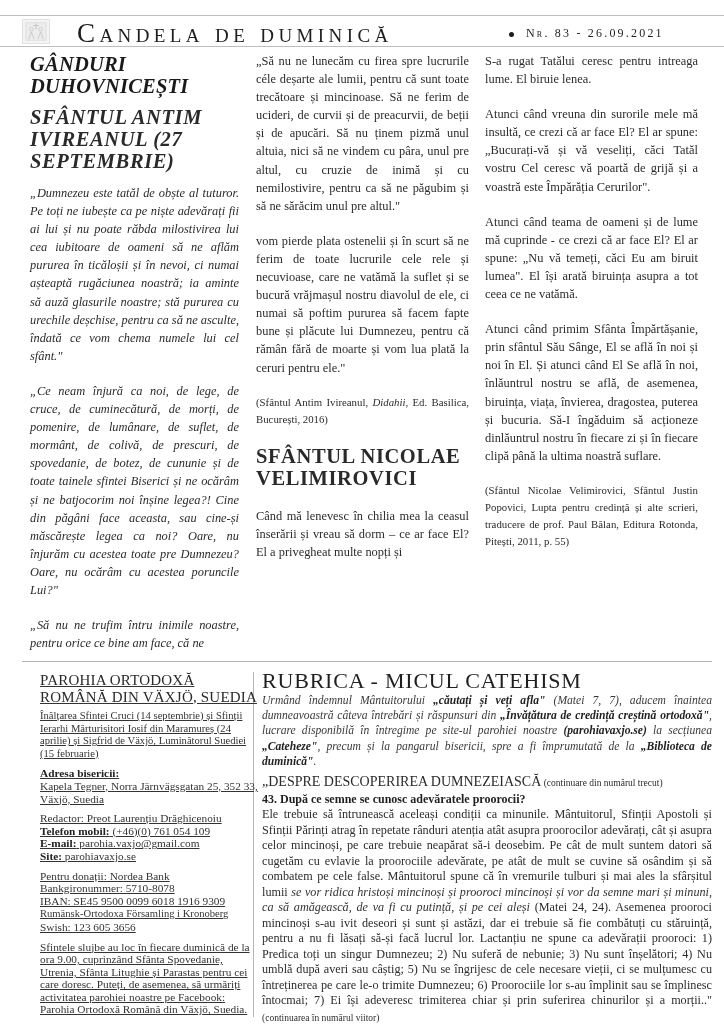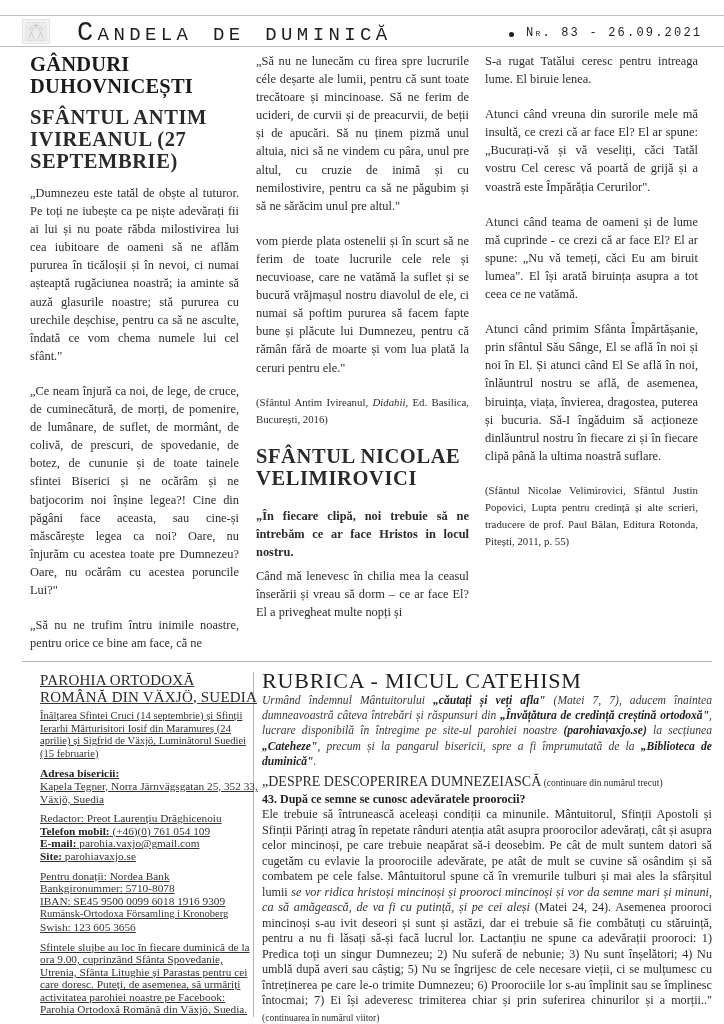--- a/index.html
+++ b/index.html
@@ -1,29 +1,29 @@
 <!DOCTYPE html>
 <html><head>
   <meta charset="utf-8">
   <style>
     * { box-sizing: border-box; margin: 0; padding: 0; }
     html, body { width: 724px; height: 1024px; background: #ffffff; overflow: hidden; }
     body { font-family: "Liberation Serif", "DejaVu Serif", serif; color: #2a2a2a; position: relative; }
 
-    .masthead { position: absolute; left: 0; top: 0; width: 724px; height: 48px; font-family: Liberation Mono, monospace; }
+    .masthead { position: absolute; left: 0; top: 0; width: 724px; height: 48px; }
     .rule-top { position: absolute; left: 0; top: 15px; width: 724px; height: 1px; background: #bdbdbd; }
     .rule-bottom { position: absolute; left: 0; top: 46px; width: 724px; height: 1px; background: #bdbdbd; }
     .logo { position: absolute; left: 22px; top: 19px; width: 28px; height: 25px; border: 1px solid #e2e2e2; background: #f4f4f4; }
     .logo svg { width: 100%; height: 100%; }
     .mast-title { position: absolute; left: 77px; top: 19px; font-size: 27px; letter-spacing: 4.4px; color: #1e1e1e; font-variant: small-caps; line-height: 28px; white-space: nowrap; }
     .mast-dot { position: absolute; left: 509px; top: 32px; width: 5px; height: 5px; border-radius: 50%; background: #1e1e1e; }
     .mast-issue { position: absolute; left: 526px; top: 23px; font-size: 12px; letter-spacing: 2.2px; color: #1e1e1e; font-variant: small-caps; white-space: nowrap; line-height: 20px; }
 
     .col { position: absolute; top: 52px; font-size: 12.4px; line-height: 18.1px; text-align: justify; color: #2b2b2b; }
-    .col1 { left: 30px; width: 209px; }
+    .col1 { left: 30px; width: 209px; font-style: italic; }
     .col2 { left: 256px; width: 213px; }
     .col3 { left: 485px; width: 213px; }
     .col p { margin-bottom: 17px; hyphens: auto; }
     .h-bold { font-weight: bold; font-size: 20.5px; line-height: 22px; color: #1a1a1a; text-align: left; margin-top: 1px; margin-bottom: 9px; letter-spacing: 0.2px; }
     .h-light { font-size: 20.5px; line-height: 22px; color: #2a2a2a; text-align: left; letter-spacing: 0.6px; margin-bottom: 12px; }
     .col .cite { font-size: 10.8px; line-height: 17px; }
     .col .lead-bold { font-weight: bold; margin-bottom: 6px; }
     .col2 .h-light { margin-top: 12px; margin-bottom: 18px; }
 
     .mid-rule { position: absolute; left: 22px; top: 661px; width: 690px; height: 1px; background: #b5b5b5; }
@@ -73,21 +73,20 @@
   <p>„Dumnezeu este tatăl de obște al tuturor. Pe toți ne iubește ca pe niște adevărați fii ai lui și nu poate răbda milostivirea lui cea iubitoare de oameni să ne aflăm pururea în ticăloșii și în nevoi, ci numai așteaptă rugăciunea noastră; ia aminte să auză glasurile noastre; stă pururea cu urechile deșchise, pentru ca să ne asculte, îndată ce vom chema numele lui cel sfânt."</p>
   <p>„Ce neam înjură ca noi, de lege, de cruce, de cuminecătură, de morți, de pomenire, de lumânare, de suflet, de mormânt, de colivă, de prescuri, de spovedanie, de botez, de cununie și de toate tainele sfintei Biserici și ne ocărâm și ne batjocorim noi înșine legea?! Cine din păgâni face aceasta, sau cine-și măscărește legea ca noi? Oare, nu înjurăm cu acestea toate pre Dumnezeu? Oare, nu ocărâm cu acestea poruncile Lui?"</p>
   <p>„Să nu ne trufim întru inimile noastre, pentru orice ce bine am face, că ne</p>
 </section>
 
 <section class="col col2">
   <p>„Să nu ne lunecăm cu firea spre lucrurile céle deșarte ale lumii, pentru că sunt toate trecătoare și mincinoase. Să ne ferim de ucideri, de curvii și de preacurvii, de beții și de apucări. Să nu ținem pizmă unul altuia, nici să ne vindem cu pâra, unul pre altul, cu cruzie de inimă și cu nemilostivire, pentru ca să ne păgubim și să ne sărăcim unul pre altul."</p>
   <p>vom pierde plata ostenelii și în scurt să ne ferim de toate lucrurile cele rele și necuvioase, care ne vatămă la suflet și se bucură vrăjmașul nostru diavolul de ele, ci numai să poftim pururea să facem fapte bune și plăcute lui Dumnezeu, pentru că rămân fără de moarte și vom lua plată la ceruri pentru ele."</p>
   <p class="cite"><span>(Sfântul Antim Ivireanul, </span><i>Didahii,</i><span> Ed. Basilica, București, 2016)</span></p>
   <h2 class="h-light">SFÂNTUL NICOLAE VELIMIROVICI</h2>
-  <p class="lead-bold">„În fiecare clipă, noi trebuie să ne întrebăm ce ar face Hristos in locul nostru.</p>
   <p>Când mă lenevesc în chilia mea la ceasul înserării și vreau să dorm – ce ar face El? El a privegheat multe nopți și</p>
 </section>
 
 <section class="col col3">
   <p>S-a rugat Tatălui ceresc pentru intreaga lume. El biruie lenea.</p>
   <p>Atunci când vreuna din surorile mele mă insultă, ce crezi că ar face El? El ar spune: „Bucurați-vă și vă veseliți, căci Tatăl vostru Cel ceresc vă poartă de grijă și a voastră este Împărăția Cerurilor".</p>
   <p>Atunci când teama de oameni și de lume mă cuprinde - ce crezi că ar face El? El ar spune: „Nu vă temeți, căci Eu am biruit lumea". El își arată biruința asupra a tot ceea ce ne vatămă.</p>
   <p>Atunci când primim Sfânta Împărtășanie, prin sfântul Său Sânge, El se află în noi și noi în El. Și atunci când El Se află în noi, înlăuntrul nostru se află, de asemenea, biruința, viața, învierea, dragostea, puterea și bucuria. Să-I îngăduim să acționeze dinlăuntrul nostru în fiecare zi și în fiecare clipă până la ultima noastră suflare.</p>
   <p class="cite">(Sfântul Nicolae Velimirovici, Sfântul Justin Popovici, Lupta pentru credință și alte scrieri, traducere de prof. Paul Bălan, Editura Rotonda, Pitești, 2011, p. 55)</p>
 </section>

